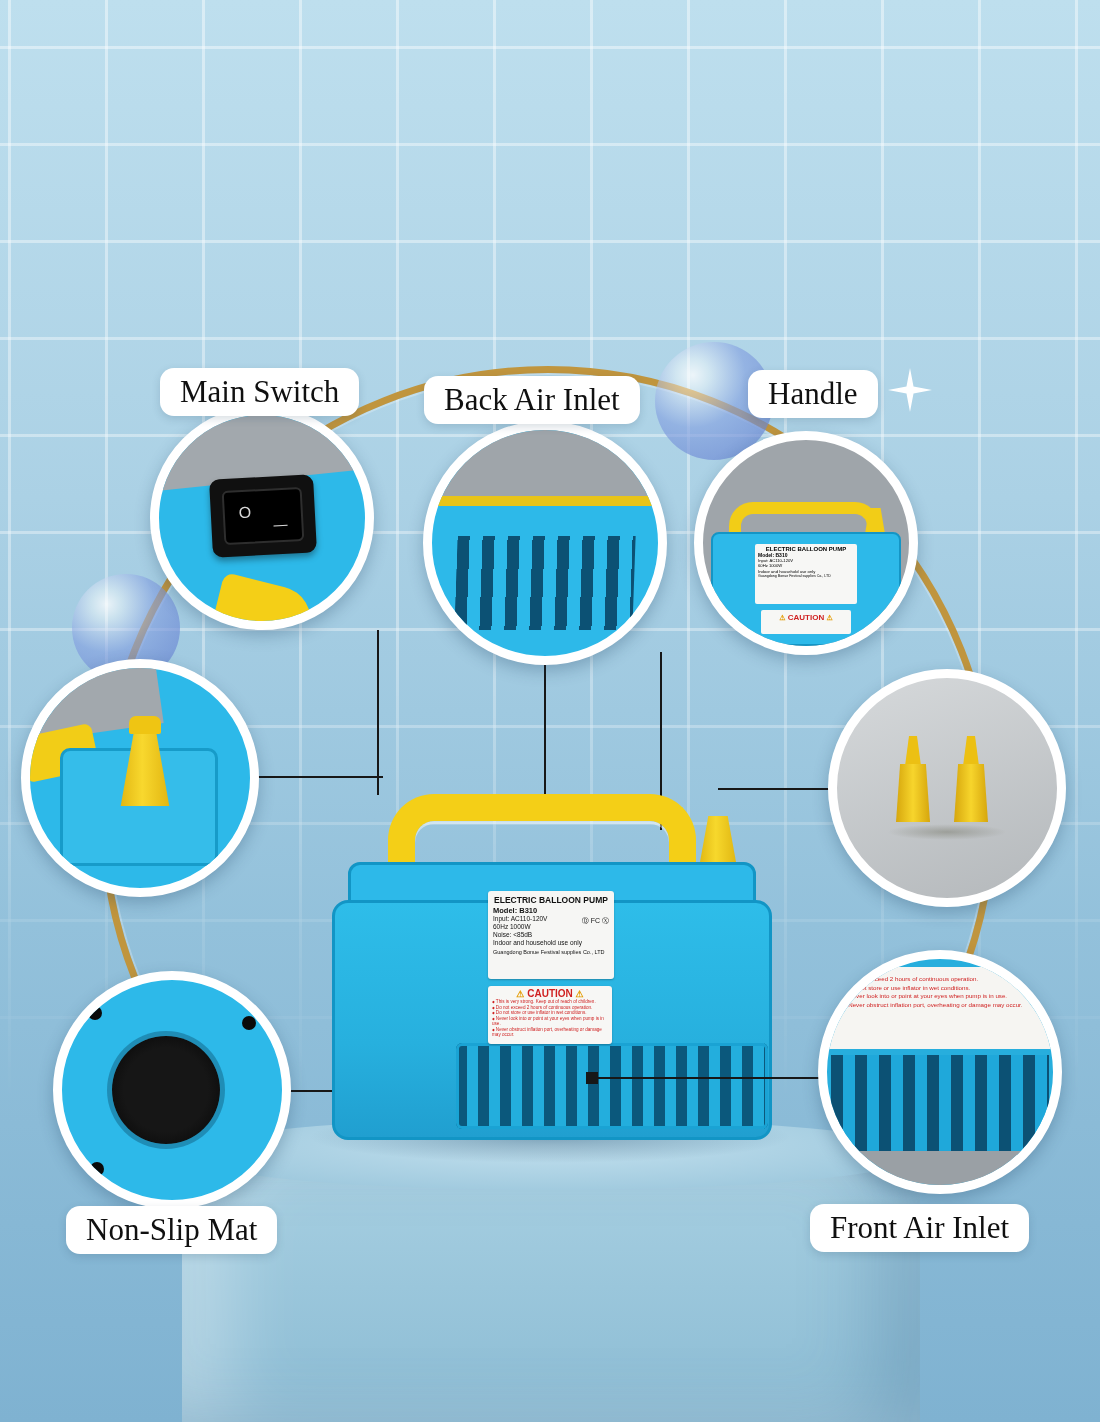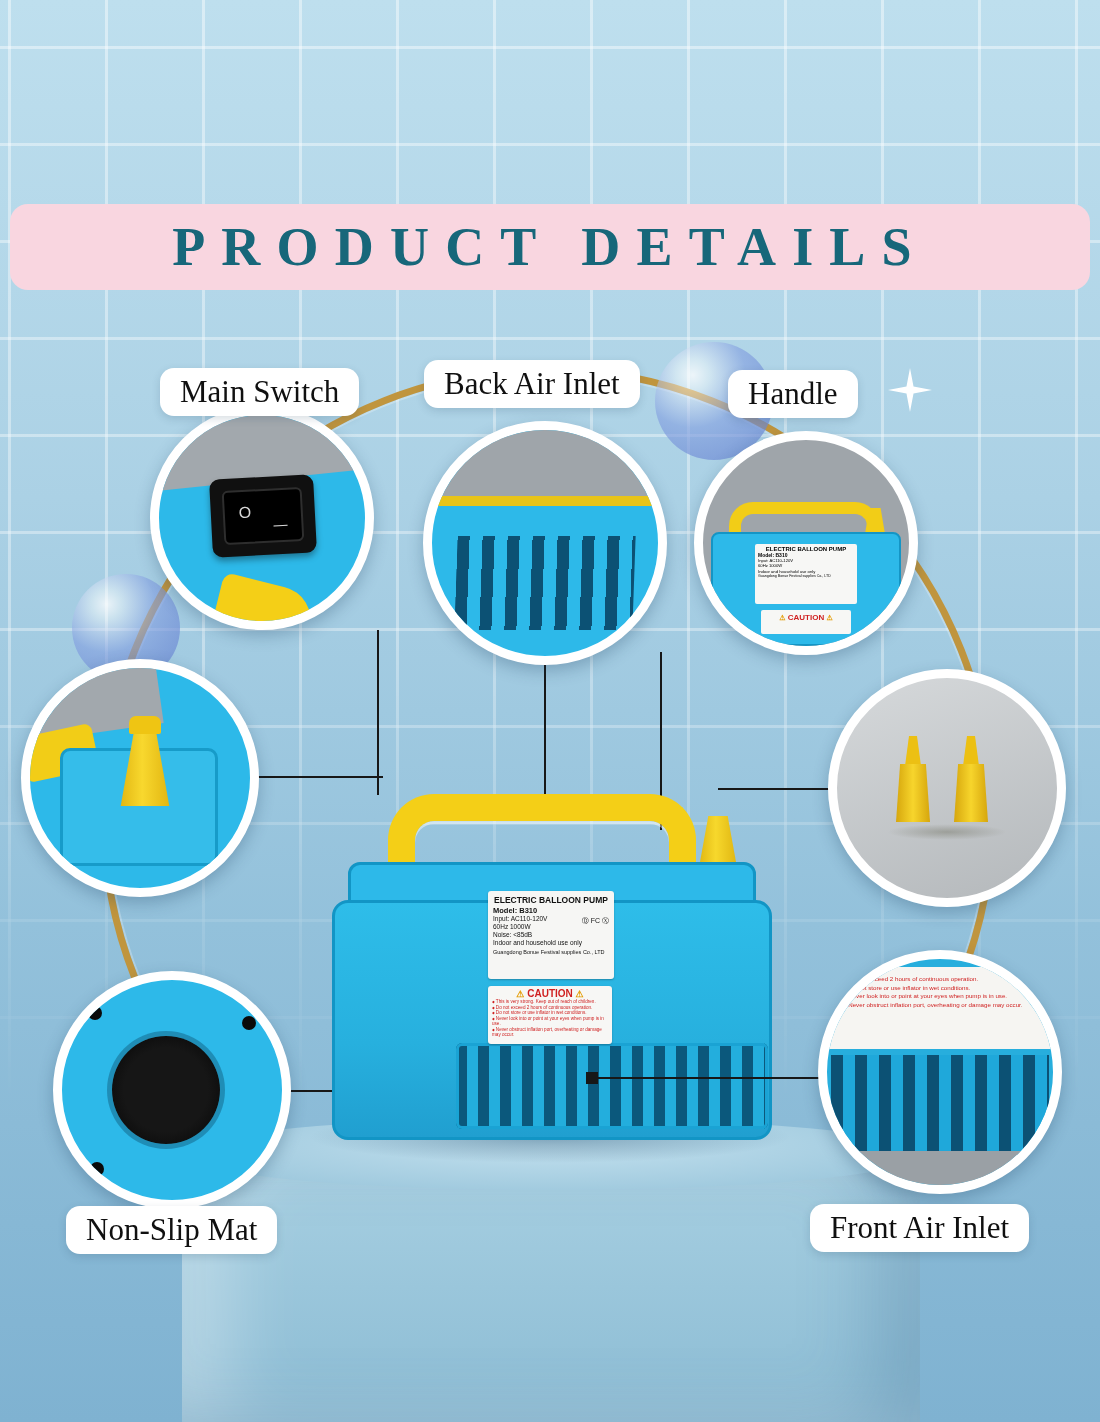--- a/index.html
+++ b/index.html
@@ -186,41 +186,38 @@
     background:repeating-linear-gradient(90deg,#0c5174 0 12px,#1fa8da 12px 24px); }
   .fi-gray { position:absolute; left:0; top:192px; width:226px; height:34px; background:#9aa0a5; }
 
   
   .pill {
     position:absolute; z-index:6; background:#fff; border-radius:14px; color:#101010;
     font-family:"Liberation Serif", serif; font-size:31px; padding:6px 20px; white-space:nowrap;
     box-shadow:0 3px 8px rgba(40,70,100,.18);
   }
   .pill-main-switch { left:160px; top:368px; }
-  .pill-back-air-inlet { left:424px; top:360px; }
-  .pill-handle { left:728px; top:370px; }
+  .pill-back-air-inlet { left:424px; top:376px; }
+  .pill-handle { left:748px; top:370px; }
   .pill-air-outlet { left:76px; top:902px; }
   .pill-replacement-nozzle { left:802px; top:902px; font-size:29px; }
   .pill-non-slip-mat { left:66px; top:1206px; }
   .pill-front-air-inlet { left:810px; top:1204px; }
 </style>
 </head>
 <body>
 
 <div class="stage">
   <div class="grid"></div>
 
   <div class="ring"></div>
   <div class="balloon balloon-1"></div>
   <div class="balloon balloon-2"></div>
   <div class="sparkle"></div>
 
-  <div class="banner">
-    <h1>PRODUCT DETAILS</h1>
-  </div>
 
   <div class="pedestal-front"></div>
   <div class="pedestal-top"></div>
   <div class="pump-shadow"></div>
 
   <div class="line" style="left:377px; top:630px; width:2px; height:165px;"></div>
   <div class="line" style="left:544px; top:660px; width:2px; height:135px;"></div>
   <div class="line" style="left:660px; top:652px; width:2px; height:178px;"></div>
   <div class="line" style="left:257px; top:776px; width:126px; height:2px;"></div>
   <div class="line" style="left:718px; top:788px; width:112px; height:2px;"></div>

